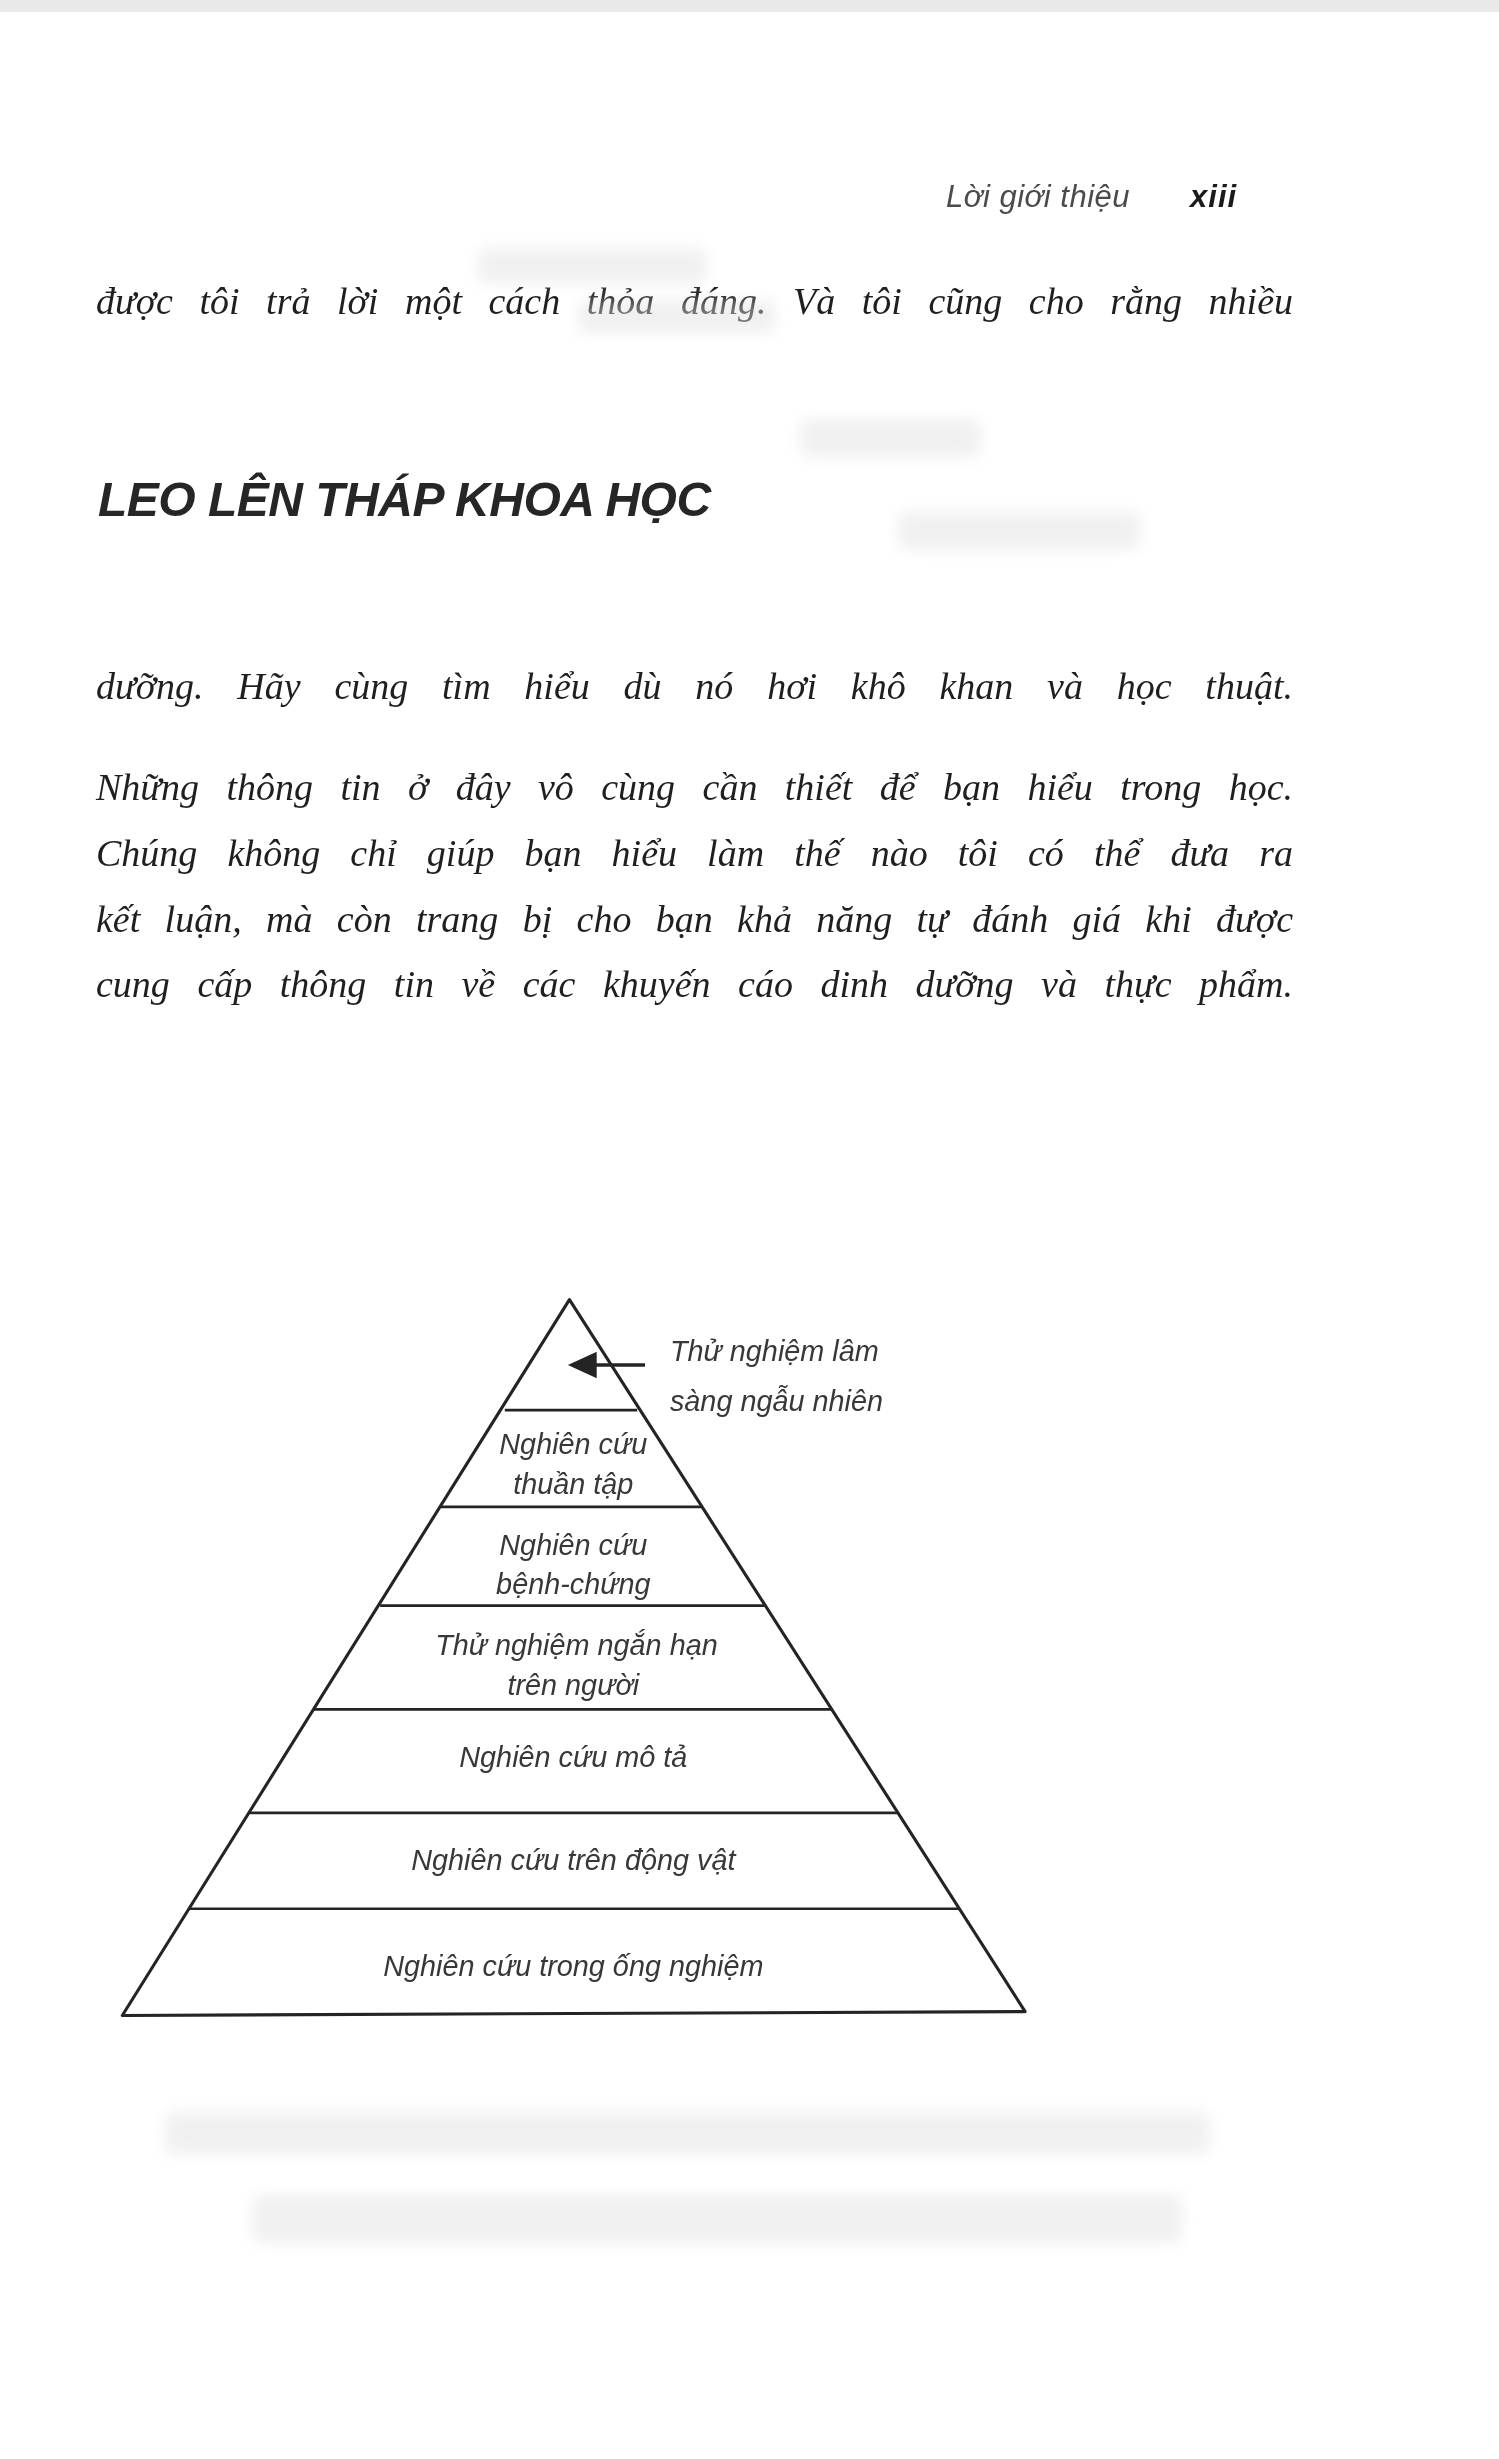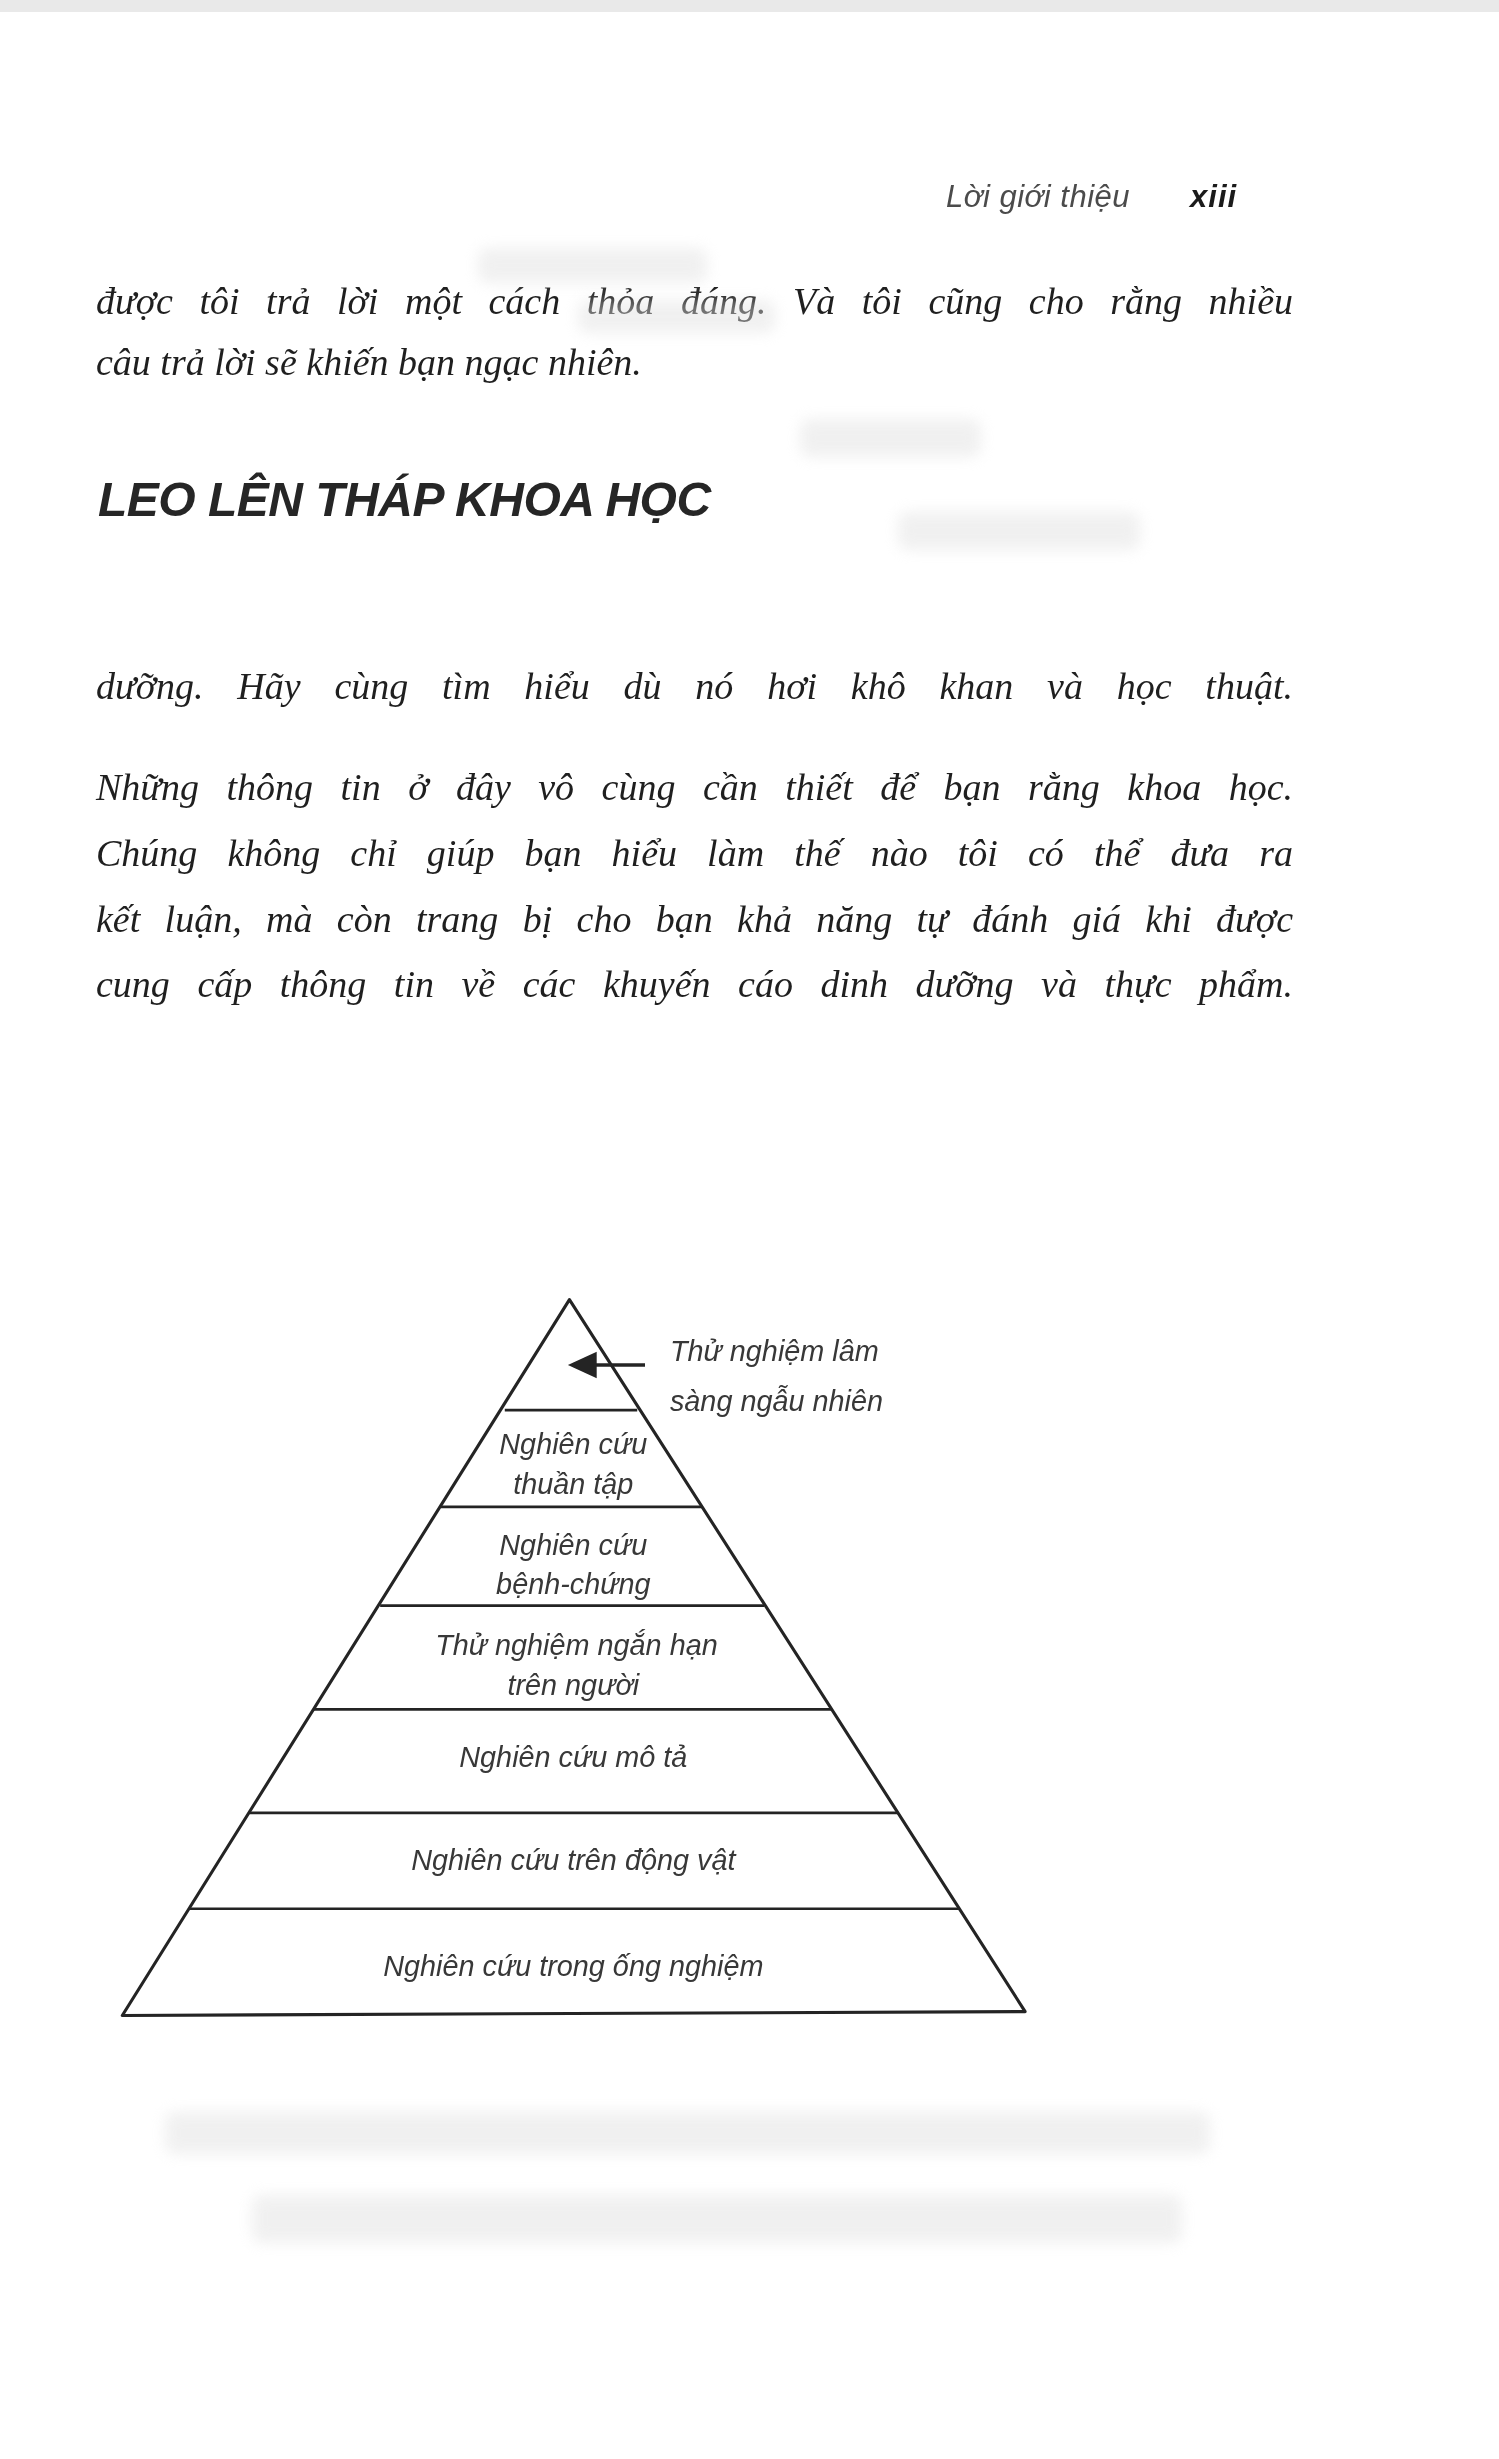--- a/index.html
+++ b/index.html
@@ -55,33 +55,32 @@
 </head>
 <body>
 
 <div class="page">
 
   <div class="running-header">
     <span>Lời giới thiệu</span><span class="pagenum">xiii</span>
   </div>
 
   <div class="bline just" style="top:265px">được tôi trả lời một cách thỏa đáng. Và tôi cũng cho rằng nhiều</div>
-  <div class="bline" style="top:326px">câu trả lời sẽ khiến bạn ngạc nhiên.</div>
 
   <div class="smudge" style="left:478px; top:236px; width:229px; height:35px;"></div>
   <div class="smudge" style="left:578px; top:288px; width:197px; height:33px;"></div>
   <div class="smudge" style="left:800px; top:407px; width:181px; height:38px;"></div>
   <div class="smudge" style="left:898px; top:500px; width:242px; height:38px;"></div>
   <div class="smudge" style="left:165px; top:2100px; width:1045px; height:42px;"></div>
   <div class="smudge" style="left:252px; top:2183px; width:930px; height:48px;"></div>
 
   <h2 class="section-heading">LEO LÊN THÁP KHOA HỌC</h2>
 
   <div class="bline just" style="top:650px">dưỡng. Hãy cùng tìm hiểu dù nó hơi khô khan và học thuật.</div>
-  <div class="bline just" style="top:751px">Những thông tin ở đây vô cùng cần thiết để bạn rằng khoa học.</div>
+  <div class="bline just" style="top:751px">Những thông tin ở đây vô cùng cần thiết để bạn hiểu trong học.</div>
   <div class="bline just" style="top:817px">Chúng không chỉ giúp bạn hiểu làm thế nào tôi có thể đưa ra</div>
   <div class="bline just" style="top:883px">kết luận, mà còn trang bị cho bạn khả năng tự đánh giá khi được</div>
   <div class="bline just" style="top:948px">cung cấp thông tin về các khuyến cáo dinh dưỡng và thực phẩm.</div>
 
   <div class="pyramid-wrap">
     <svg viewBox="0 0 1561 1010" xmlns="http://www.w3.org/2000/svg">
 
       <path class="pyr-line" d="M731 68 L157 987 L1316 982 Z" stroke-width="4" stroke-linejoin="round"></path>
 
       <line class="pyr-line" x1="648" y1="210" x2="818" y2="210" stroke-width="3.5"></line>

